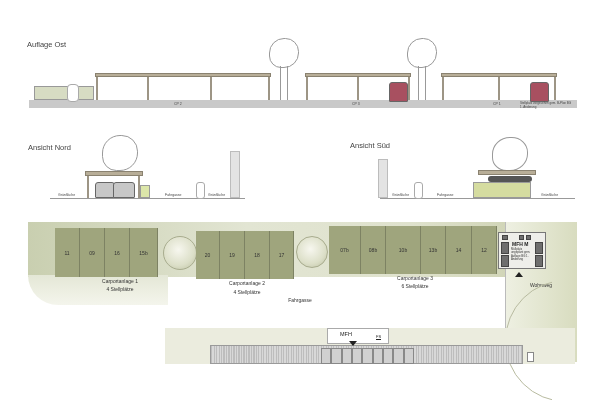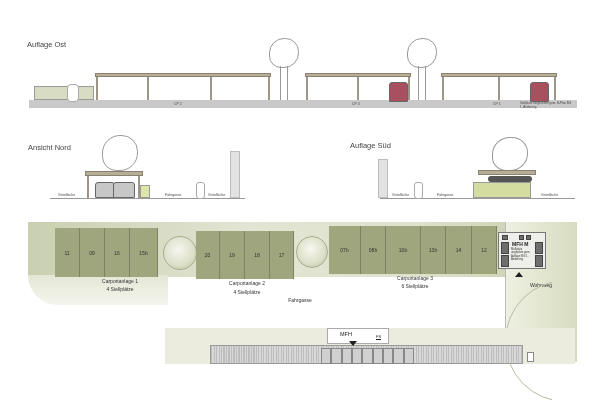--- a/index.html
+++ b/index.html
@@ -74,21 +74,21 @@
   <div class="abs car" style="left:95px;top:182px;width:18px;height:14px;"></div>
   <div class="abs car" style="left:113px;top:182px;width:20px;height:14px;"></div>
   <div class="abs" style="left:140px;top:185px;width:10px;height:13px;background:#dce6a9;border:1px solid #999;box-sizing:border-box;"></div>
   <div class="abs" style="left:196px;top:182px;width:7px;height:15px;border:1px solid #aaa;border-radius:3px;"></div>
   <div class="abs wall" style="left:230px;top:151px;width:10px;height:47px;"></div>
   <div class="abs tiny" style="left:58px;top:193px;">Grünfläche</div>
   <div class="abs tiny" style="left:165px;top:193px;">Fahrgasse</div>
   <div class="abs tiny" style="left:208px;top:193px;">Grünfläche</div>
 </div>
 
-<div class="abs title" style="left:350px;top:141px;">Auflage Süd</div>
+<div class="abs title" style="left:350px;top:141px;">Ansicht Süd</div>
 <div>
   <div class="abs" style="left:380px;top:198px;width:195px;height:1px;background:#999;"></div>
   <div class="abs wall" style="left:378px;top:159px;width:10px;height:39px;"></div>
   <div class="abs" style="left:414px;top:182px;width:7px;height:15px;border:1px solid #aaa;border-radius:3px;"></div>
   <div class="abs tree-crown" style="left:492px;top:137px;width:34px;height:32px;"></div>
   <div class="abs roof" style="left:478px;top:170px;width:58px;height:5px;"></div>
   <div class="abs" style="left:488px;top:176px;width:44px;height:6px;background:#555;border-radius:3px;"></div>
   <div class="abs" style="left:473px;top:182px;width:58px;height:16px;background:#d5dca0;border:1px solid #999;box-sizing:border-box;"></div>
   <div class="abs tiny" style="left:392px;top:193px;">Grünfläche</div>
   <div class="abs tiny" style="left:437px;top:193px;">Fahrgasse</div>

